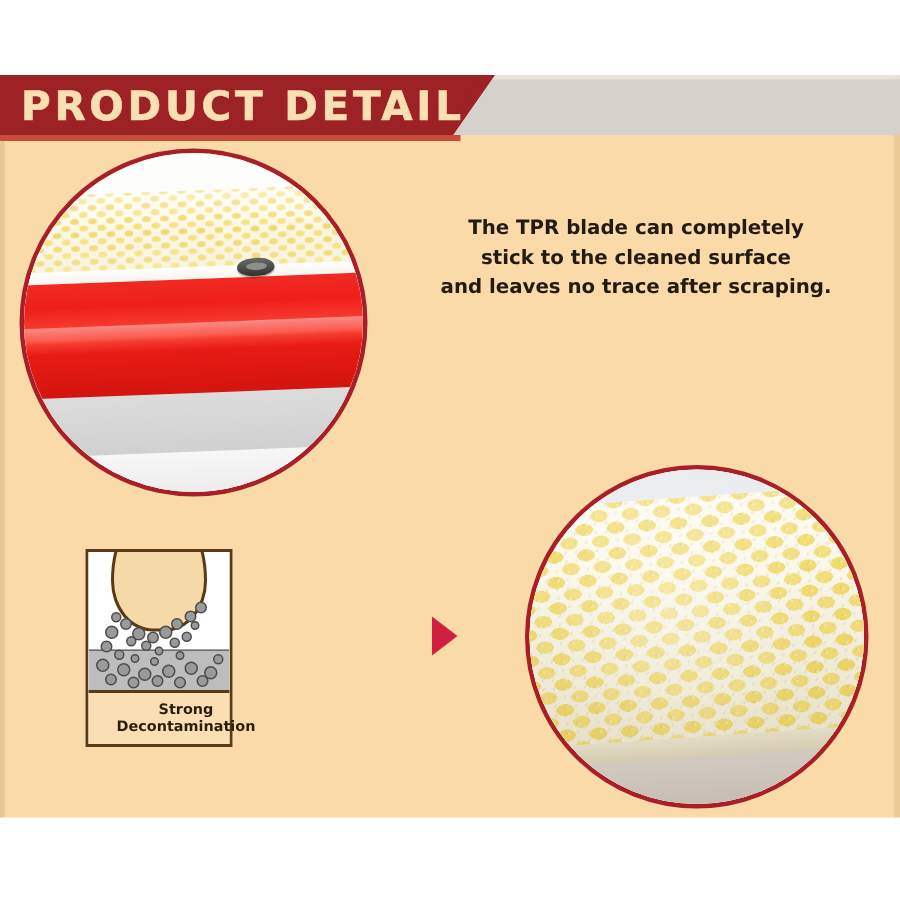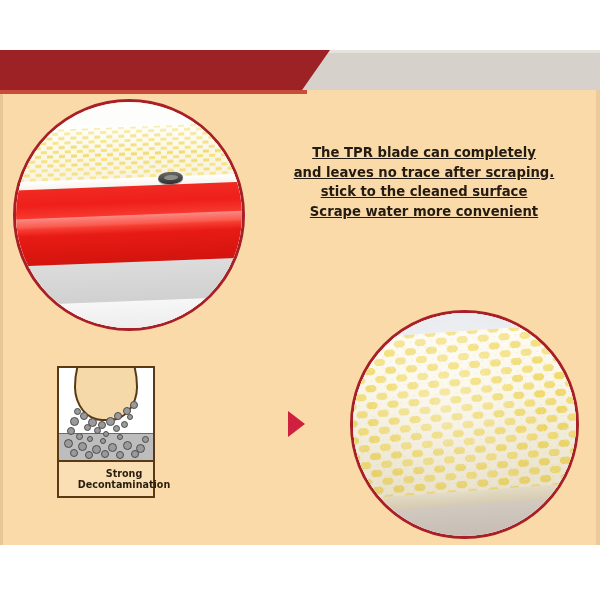--- a/index.html
+++ b/index.html
@@ -164,21 +164,20 @@
   }
 
   
   .para{
     position:absolute;left:286px;top:143px;width:276px;
     text-align:center;
     font-size:13.2px;line-height:19.5px;
     font-weight:bold;
     color:#231a12;
     font-family:"DejaVu Sans", sans-serif;
-    text-decoration:underline;
   }
   .para div{white-space:nowrap;}
 
   
   .fbox{
     position:absolute;width:98px;height:132px;
     border:2px solid #5a3a14;
     box-sizing:border-box;
     background:#ffffff;
   }
@@ -248,41 +247,41 @@
 
   <div class="panel"></div>
   <div class="panel-shadow-l"></div>
   <div class="panel-shadow-r"></div>
 
   <div class="banner-gray-top"></div>
   <div class="banner-gray"></div>
   <div class="banner-red"></div>
   <div class="banner-red-inner"></div>
   <div class="banner-underline"></div>
+  <div class="banner-title">PRODUCT DETAIL</div>
 
   <div class="circ circ-top">
     <div class="photo">
       <div class="sq-bg"></div>
       <div class="sq-mesh"></div>
       <div class="sq-mesh-fade"></div>
       <div class="sq-white-strip"></div>
       <div class="sq-blade"></div>
       <div class="sq-blade-hl"></div>
       <div class="sq-gray"></div>
       <div class="sq-gray2"></div>
       <div class="sq-clip"></div>
       <div class="sq-clip-in"></div>
     </div>
   </div>
 
   <div class="para">
     <div>The TPR blade can completely</div>
+    <div>stick to the cleaned surface</div>
     <div>and leaves no trace after scraping.</div>
-    <div>stick to the cleaned surface</div>
-    <div>Scrape water more convenient</div>
   </div>
 
   <div class="fbox fbox-1">
     <div class="fart">
       <div class="sponge-a"></div>
       <div class="ground"></div>
       <div class="dirt" style="left:12%;top:52%;width:9px;height:9px;"></div>
       <div class="dirt" style="left:22%;top:47%;width:8px;height:8px;"></div>
       <div class="dirt" style="left:31%;top:53%;width:9px;height:9px;"></div>
       <div class="dirt" style="left:41%;top:56%;width:8px;height:8px;"></div>

